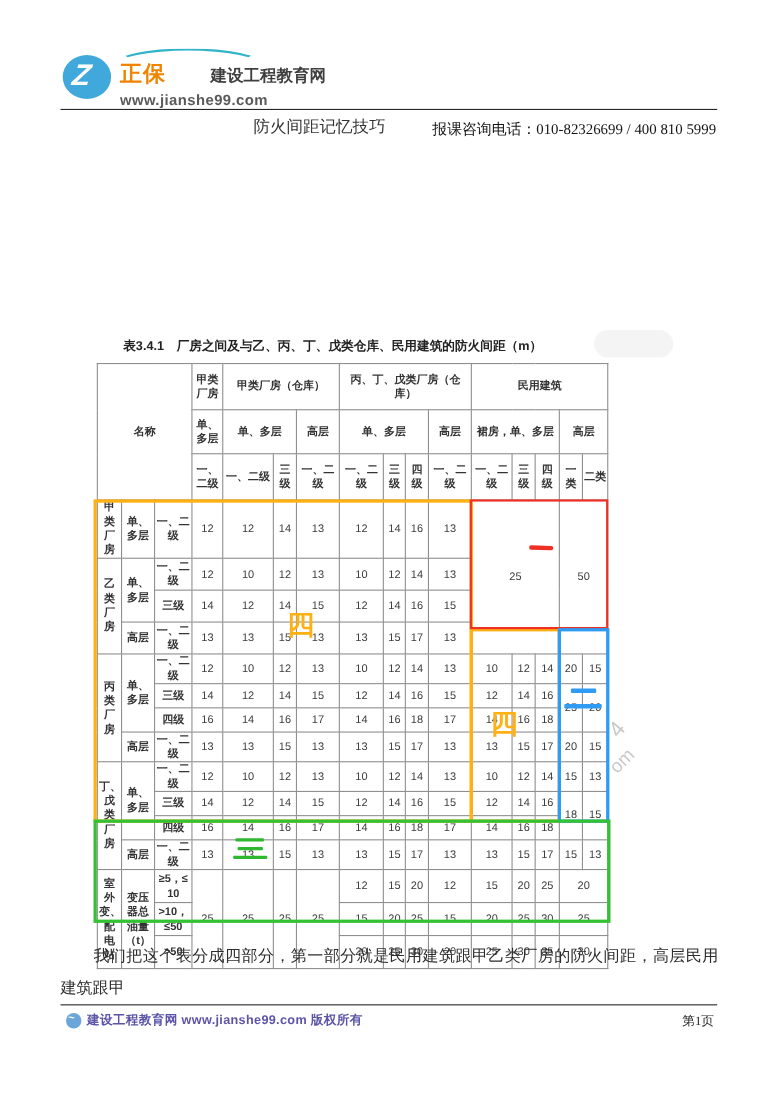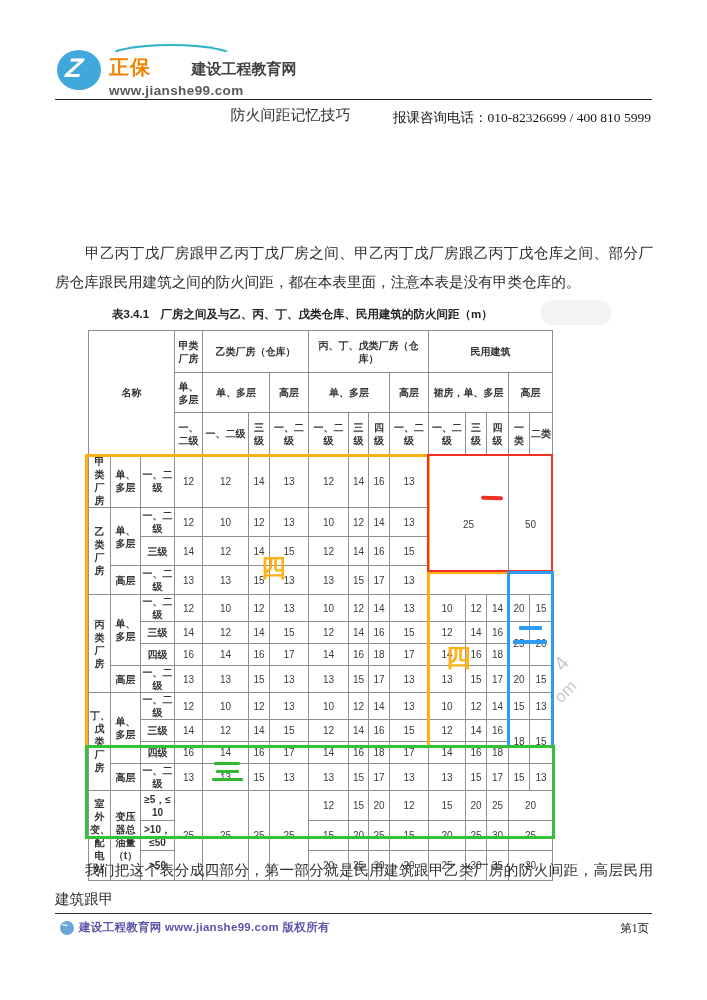--- a/index.html
+++ b/index.html
@@ -70,21 +70,20 @@
         <span class="brand-rest">建设工程教育网</span>
       </div>
       <div class="brand-url">www.jianshe99.com</div>
     </div>
   </div>
   <div class="logo-arc"></div>
   <div class="phone">报课咨询电话：010-82326699 / 400 810 5999</div>
   <div class="rule" style="top:99px;"></div>
 
   <div class="doc-title">防火间距记忆技巧</div>
-  <div class="para" style="top:239px;">甲乙丙丁戊厂房跟甲乙丙丁戊厂房之间、甲乙丙丁戊厂房跟乙丙丁戊仓库之间、部分厂房仓库跟民用建筑之间的防火间距，都在本表里面，注意本表是没有甲类仓库的。</div>
 
   <div class="tbl-title">表3.4.1　厂房之间及与乙、丙、丁、戊类仓库、民用建筑的防火间距（m）</div>
 
   <table class="ft">
     <colgroup>
       <col style="width:22px">
         <col style="width:30px">
         <col style="width:34px">
         <col style="width:28px">
       <col style="width:46px">
@@ -97,21 +96,21 @@
         <col style="width:37px">
       <col style="width:21px">
         <col style="width:22px">
         <col style="width:21px">
         <col style="width:23px">
     </colgroup>
     <tbody>
         <tr style="height:42px">
       <td colspan="3" rowspan="3" class="lbl">名称</td>
       <td class="lbl">甲类厂房</td>
-      <td colspan="3" class="lbl">乙类厂房（仓库）</td>
+      <td colspan="3" class="lbl">甲类厂房（仓库）</td>
       <td colspan="4" class="lbl">丙、丁、戊类厂房（仓库）</td>
       <td colspan="5" class="lbl">民用建筑</td>
     </tr>
     <tr style="height:40px">
       <td class="lbl">单、多层</td>
       <td colspan="2" class="lbl">单、多层</td>
       <td class="lbl">高层</td>
       <td colspan="3" class="lbl">单、多层</td>
       <td class="lbl">高层</td>
       <td colspan="3" class="lbl">裙房，单、多层</td>

